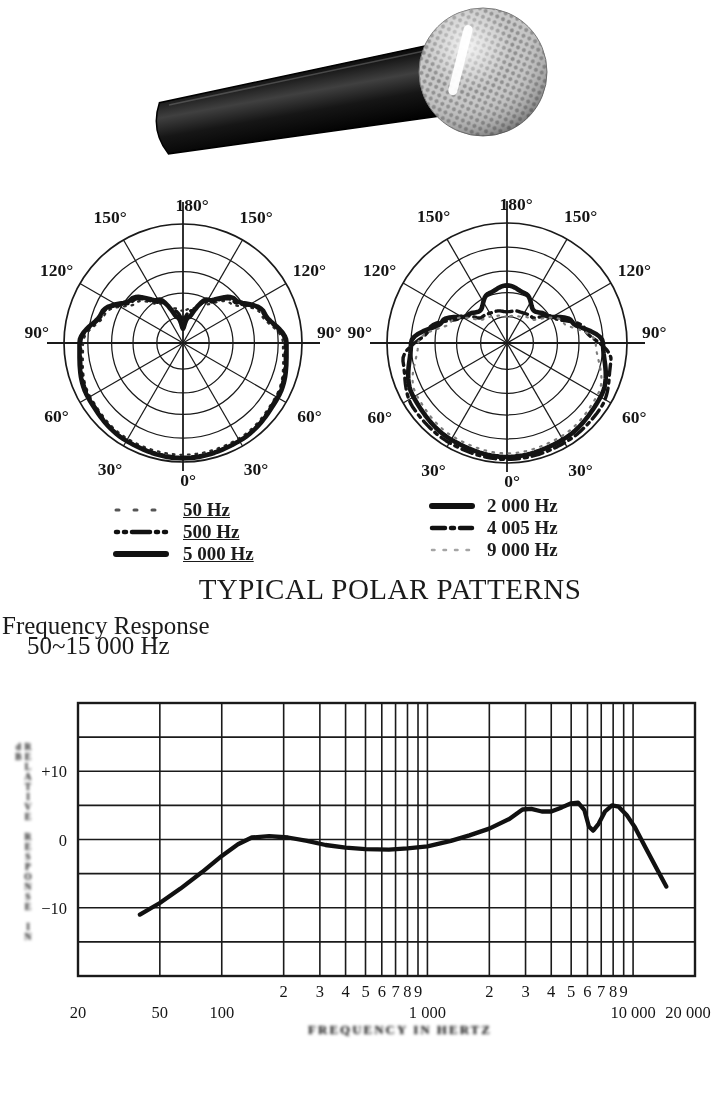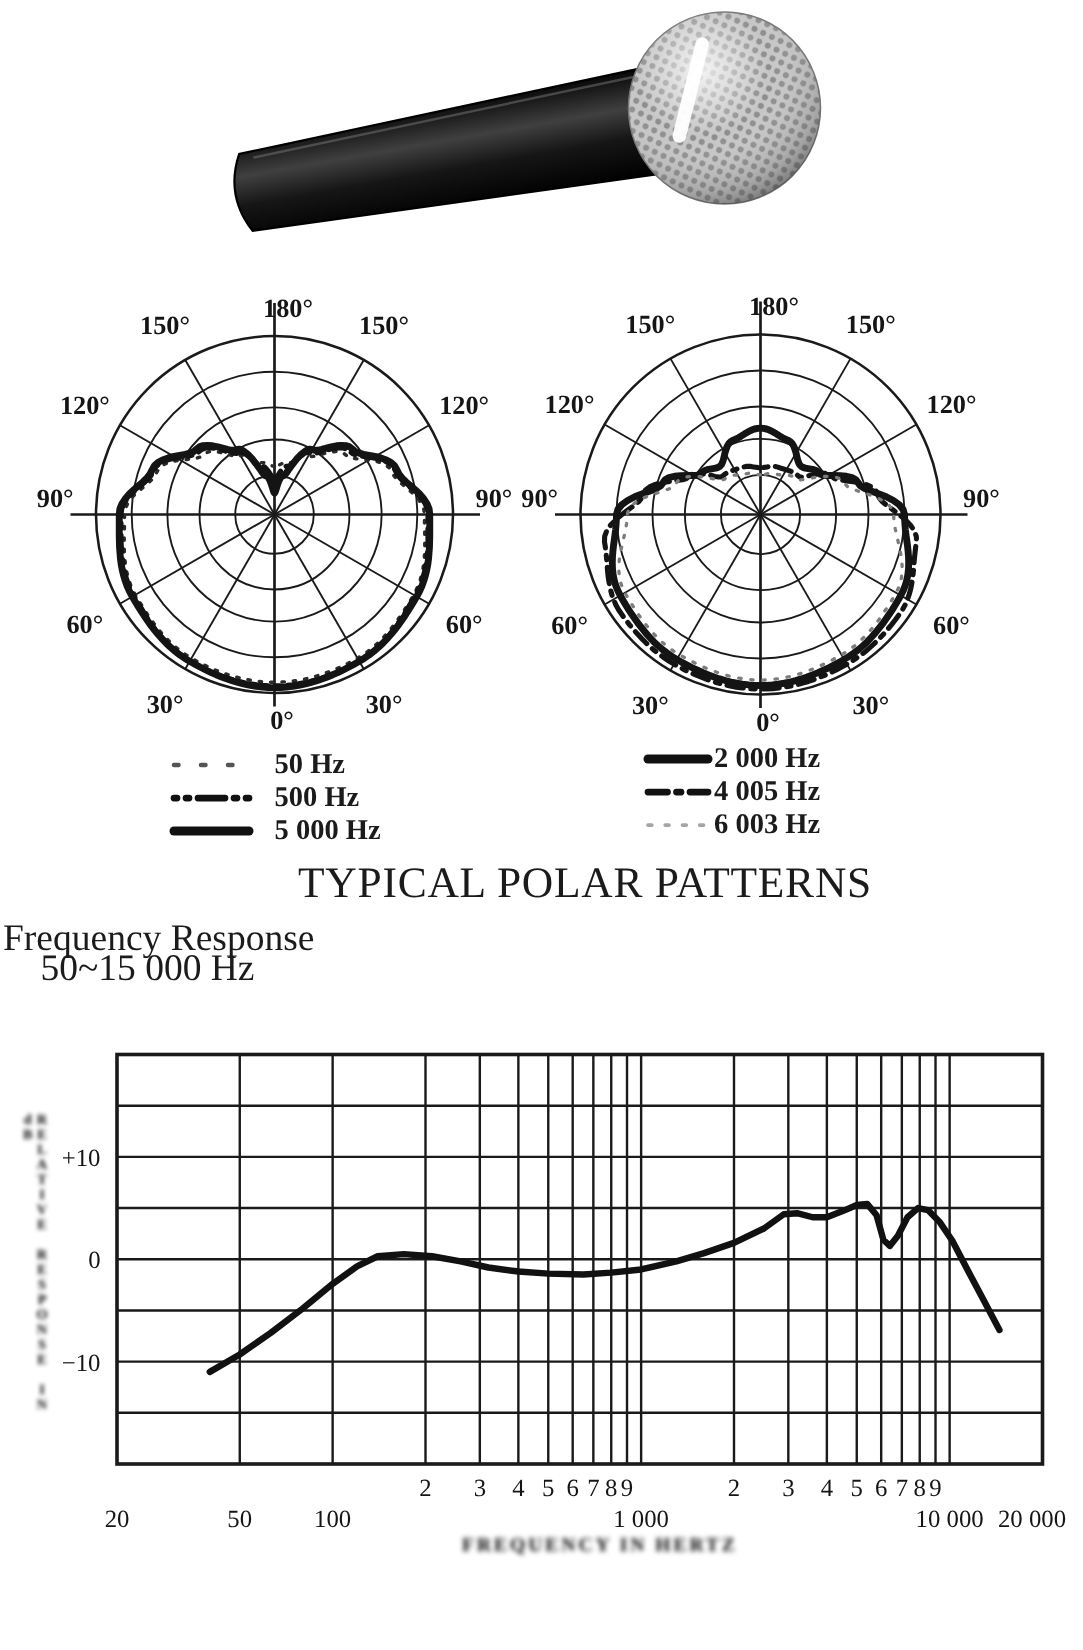--- a/index.html
+++ b/index.html
@@ -8,21 +8,21 @@
   svg.gfx{position:absolute;left:0;top:0;}
   .plabel{font-family:"Liberation Serif","DejaVu Serif",serif;font-size:17.5px;font-weight:bold;fill:#151515;}
   .alabel{font-family:"Liberation Serif","DejaVu Serif",serif;font-size:16.5px;fill:#151515;}
   .abs{position:absolute;}
   .title{font-size:29px;letter-spacing:0.5px;text-align:center;white-space:nowrap;}
   .heading{font-size:25px;white-space:nowrap;}
   .legend{position:absolute;display:flex;flex-direction:column;}
   .lrow{display:flex;align-items:center;height:22px;}
   .llab{font-size:19px;font-weight:bold;white-space:nowrap;}
   .legend.low .llab{margin-left:13px;}
-  .legend.high .llab{margin-left:0;}
+  .legend.high .llab{margin-left:11px;}
   .smudge{filter:blur(1.8px);color:#000;font-weight:900;}
   .smudge-y{writing-mode:vertical-rl;text-orientation:upright;font-size:9.5px;letter-spacing:0;
             filter:blur(1.5px);line-height:1;}
   .smudge-x{font-size:13px;letter-spacing:2px;text-align:center;white-space:nowrap;}
 </style>
 </head>
 <body>
 
 <div class="page">
 
@@ -171,21 +171,21 @@
         <text x="78" y="1018" text-anchor="middle" class="alabel">20</text>
         <text x="159.84299511688238" y="1018" text-anchor="middle" class="alabel">50</text>
         <text x="221.75483089177456" y="1018" text-anchor="middle" class="alabel">100</text>
         <text x="427.42149755844116" y="1018" text-anchor="middle" class="alabel">1 000</text>
         <text x="633.0881642251078" y="1018" text-anchor="middle" class="alabel">10 000</text>
         <text x="688" y="1018" text-anchor="middle" class="alabel">20 000</text>
         <polyline points="139.9,914.6 159.8,903.0 180.5,888.6 201.8,872.3 221.8,855.9 238.0,844.3 251.8,837.5 269.2,836.1 288.0,837.5 307.1,840.9 325.6,845.0 345.6,847.7 365.5,849.1 388.9,849.7 407.5,848.4 427.4,846.3 450.9,840.9 469.4,835.4 489.3,828.6 509.3,819.0 522.5,809.5 531.3,808.8 541.8,811.5 551.2,811.5 561.8,807.4 571.2,803.3 578.1,802.6 584.4,810.2 588.9,826.5 593.2,830.6 598.6,823.8 605.0,811.5 612.0,805.4 618.6,806.7 626.6,814.9 634.9,827.2 645.6,847.7 656.5,868.2 666.3,886.6" fill="none" stroke="#111" stroke-width="4.3" stroke-linejoin="round" stroke-linecap="round"></polyline>
       </g>
   </svg>
 
-  <div class="legend low" style="left:112px;top:499px;">
+  <div class="legend low" style="left:112px;top:499px;text-decoration:underline;">
     <div class="lrow">
       <svg class="lsample" width="58" height="12">
           <line x1="4" y1="6" x2="54" y2="6" stroke="#555" stroke-width="3" stroke-linecap="round" stroke-dasharray="3 15"></line>
         </svg>
       <span class="llab">50 Hz</span>
     </div>
     <div class="lrow">
       <svg class="lsample" width="58" height="12">
           <line x1="4" y1="6" x2="54" y2="6" stroke="#111" stroke-width="4.5" stroke-linecap="round" stroke-dasharray="2 6 2 6 18 6"></line>
         </svg>
@@ -209,21 +209,21 @@
     <div class="lrow">
       <svg class="lsample" width="48" height="12">
           <line x1="4" y1="6" x2="44" y2="6" stroke="#111" stroke-width="4.5" stroke-linecap="round" stroke-dasharray="13 6 3 6"></line>
         </svg>
       <span class="llab">4 005 Hz</span>
     </div>
     <div class="lrow">
       <svg class="lsample" width="48" height="12">
           <line x1="4" y1="6" x2="44" y2="6" stroke="#a5a5a5" stroke-width="2.5" stroke-linecap="round" stroke-dasharray="2.5 9"></line>
         </svg>
-      <span class="llab">6 003 Hz</span>
+      <span class="llab">9 000 Hz</span>
     </div>
   </div>
 
   <div class="abs title" style="left:58px;top:573px;width:664px;">TYPICAL POLAR PATTERNS</div>
   <div class="abs heading" style="left:2px;top:612px;">Frequency Response</div>
   <div class="abs heading" style="left:27px;top:632px;">50~15 000 Hz</div>
 
   <div class="abs smudge smudge-y" style="left:6px;top:742px;height:225px;width:26px;">RELATIVE RESPONSE IN dB</div>
   <div class="abs smudge smudge-x" style="left:280px;top:1022px;width:240px;">FREQUENCY IN HERTZ</div>
 

